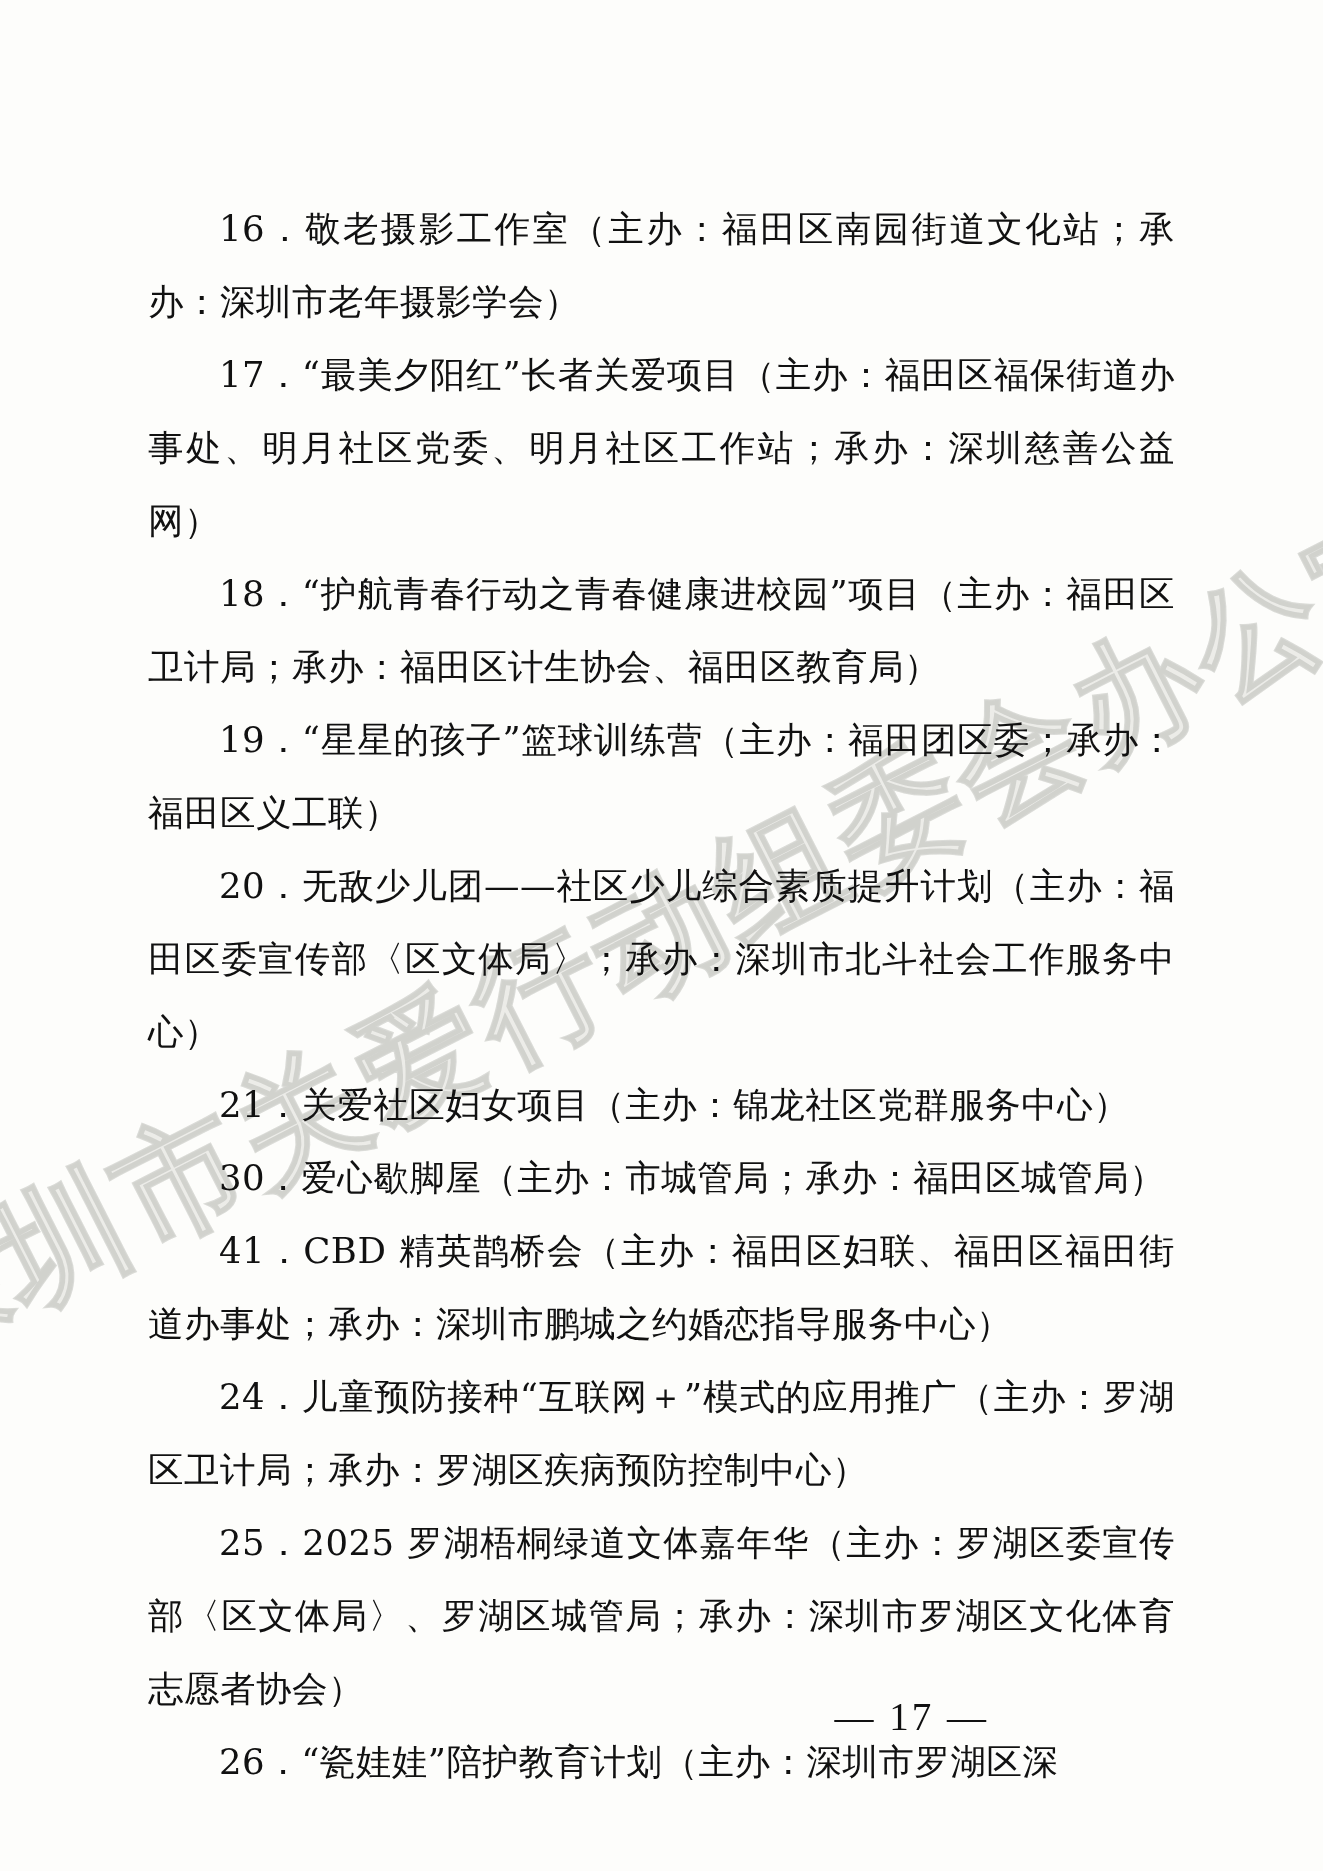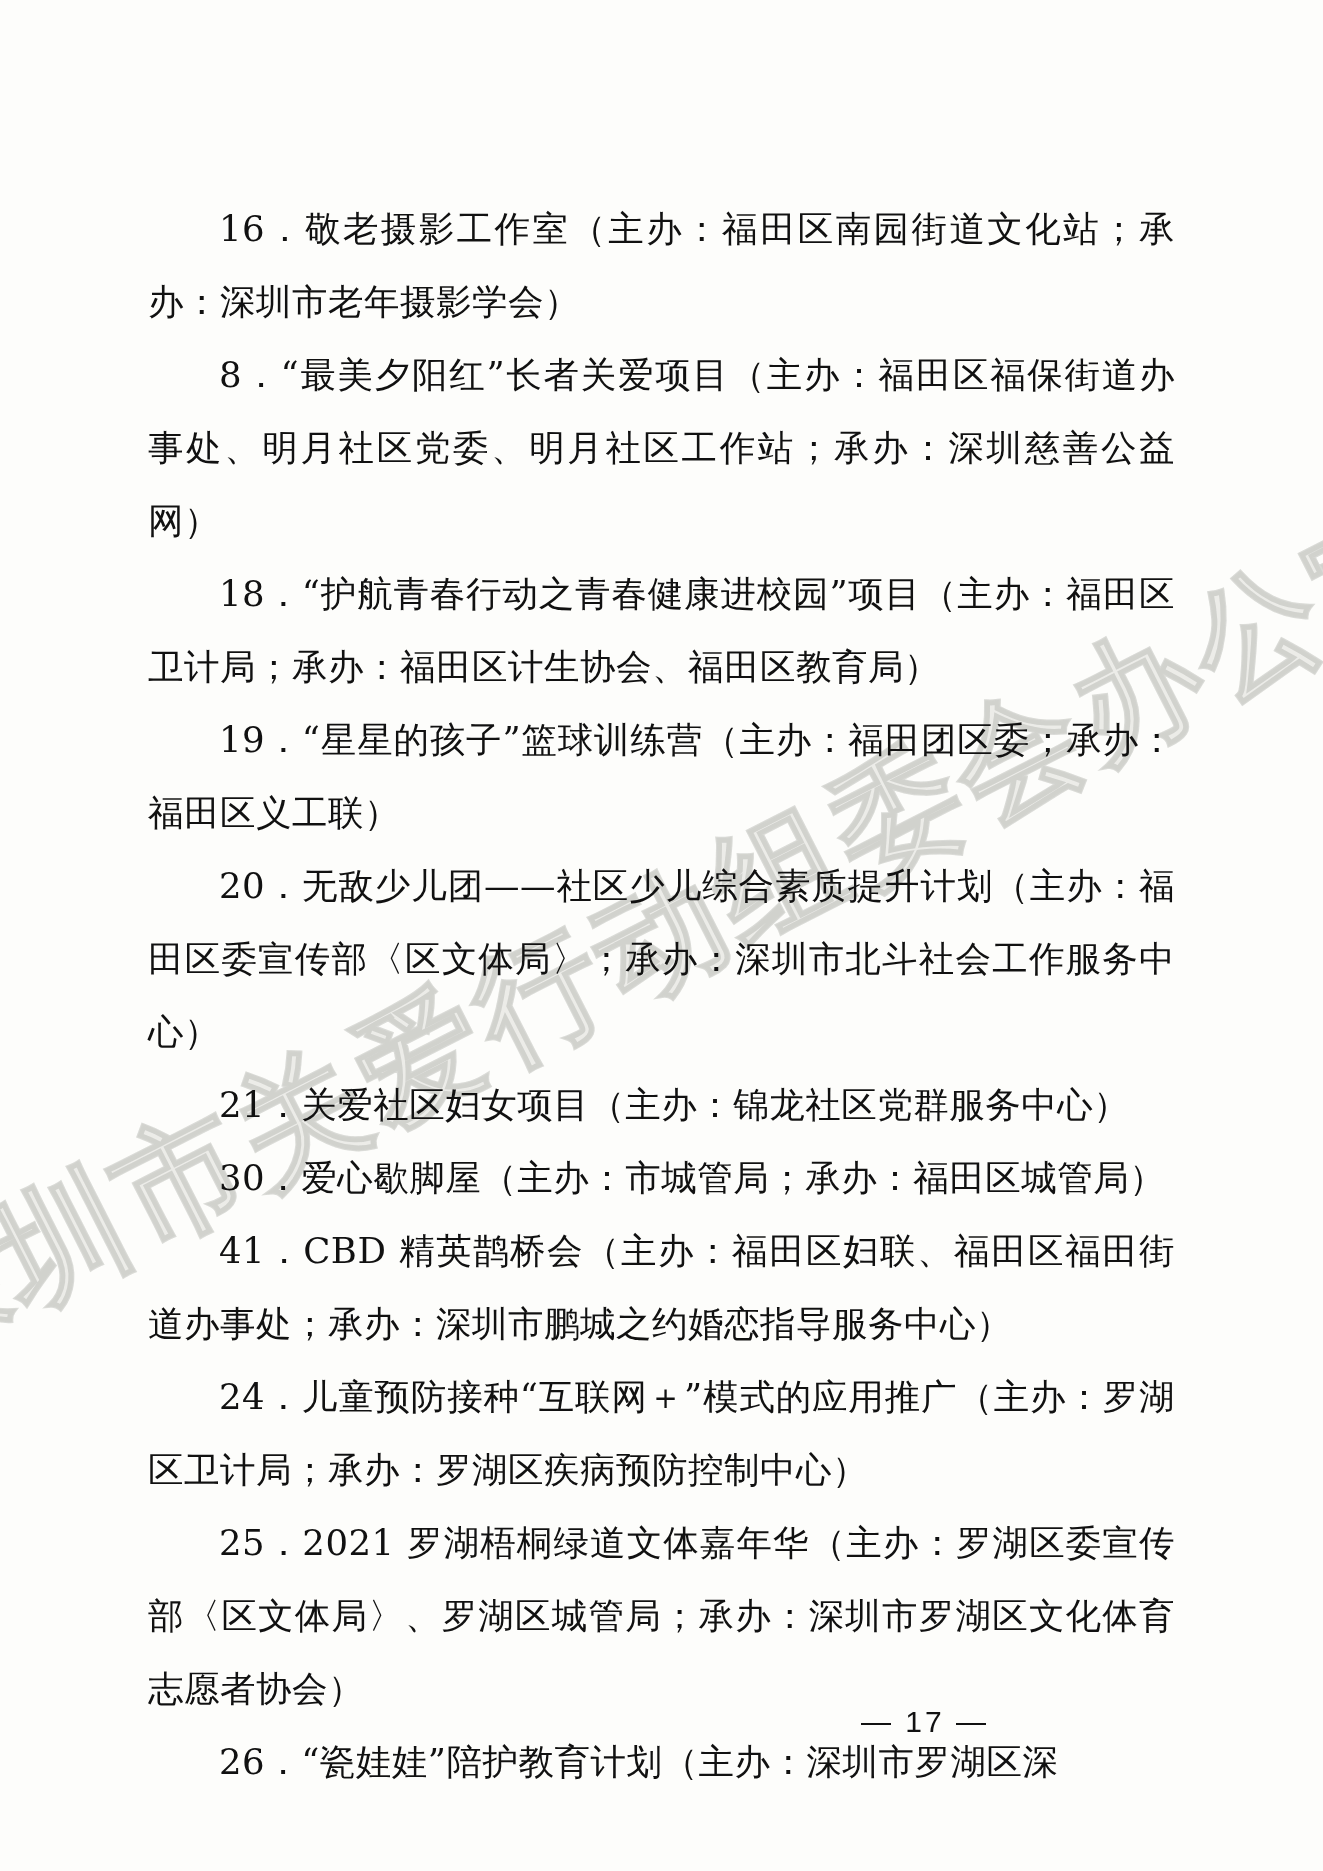--- a/index.html
+++ b/index.html
@@ -61,45 +61,45 @@
   .para {
     margin: 0;
     text-indent: 71px;
     white-space: normal;
   }
 
   .page-number {
     position: absolute;
     right: 150px;
     bottom: 148px;
-    font-size: 30px;
+    font-size: 39px;
     color: #111111;
     letter-spacing: 3px;
-    font-family: Liberation Sans, sans-serif;
+    font-family: Liberation Serif, serif;
   }
 </style>
 </head>
 <body>
 
 <div id="page">
 
   <div id="watermark">深圳市关爱行动组委会办公室</div>
 
   <div id="content">
 
     <div class="body-text">
       <p class="para">16．敬老摄影工作室（主办：福田区南园街道文化站；承办：深圳市老年摄影学会）</p>
-      <p class="para">8．“最美夕阳红”长者关爱项目（主办：福田区福保街道办事处、明月社区党委、明月社区工作站；承办：深圳慈善公益网）</p>
+      <p class="para">17．“最美夕阳红”长者关爱项目（主办：福田区福保街道办事处、明月社区党委、明月社区工作站；承办：深圳慈善公益网）</p>
       <p class="para">18．“护航青春行动之青春健康进校园”项目（主办：福田区卫计局；承办：福田区计生协会、福田区教育局）</p>
       <p class="para">19．“星星的孩子”篮球训练营（主办：福田团区委；承办：福田区义工联）</p>
       <p class="para">20．无敌少儿团——社区少儿综合素质提升计划（主办：福田区委宣传部〈区文体局〉；承办：深圳市北斗社会工作服务中心）</p>
       <p class="para">21．关爱社区妇女项目（主办：锦龙社区党群服务中心）</p>
       <p class="para">30．爱心歇脚屋（主办：市城管局；承办：福田区城管局）</p>
       <p class="para">41．CBD 精英鹊桥会（主办：福田区妇联、福田区福田街道办事处；承办：深圳市鹏城之约婚恋指导服务中心）</p>
       <p class="para">24．儿童预防接种“互联网＋”模式的应用推广（主办：罗湖区卫计局；承办：罗湖区疾病预防控制中心）</p>
-      <p class="para">25．2021 罗湖梧桐绿道文体嘉年华（主办：罗湖区委宣传部〈区文体局〉、罗湖区城管局；承办：深圳市罗湖区文化体育志愿者协会）</p>
+      <p class="para">25．2025 罗湖梧桐绿道文体嘉年华（主办：罗湖区委宣传部〈区文体局〉、罗湖区城管局；承办：深圳市罗湖区文化体育志愿者协会）</p>
       <p class="para">26．“瓷娃娃”陪护教育计划（主办：深圳市罗湖区深</p>
     </div>
 
     <div class="page-number">— 17 —</div>
 
   </div>
 </div>
 
 </body></html>

